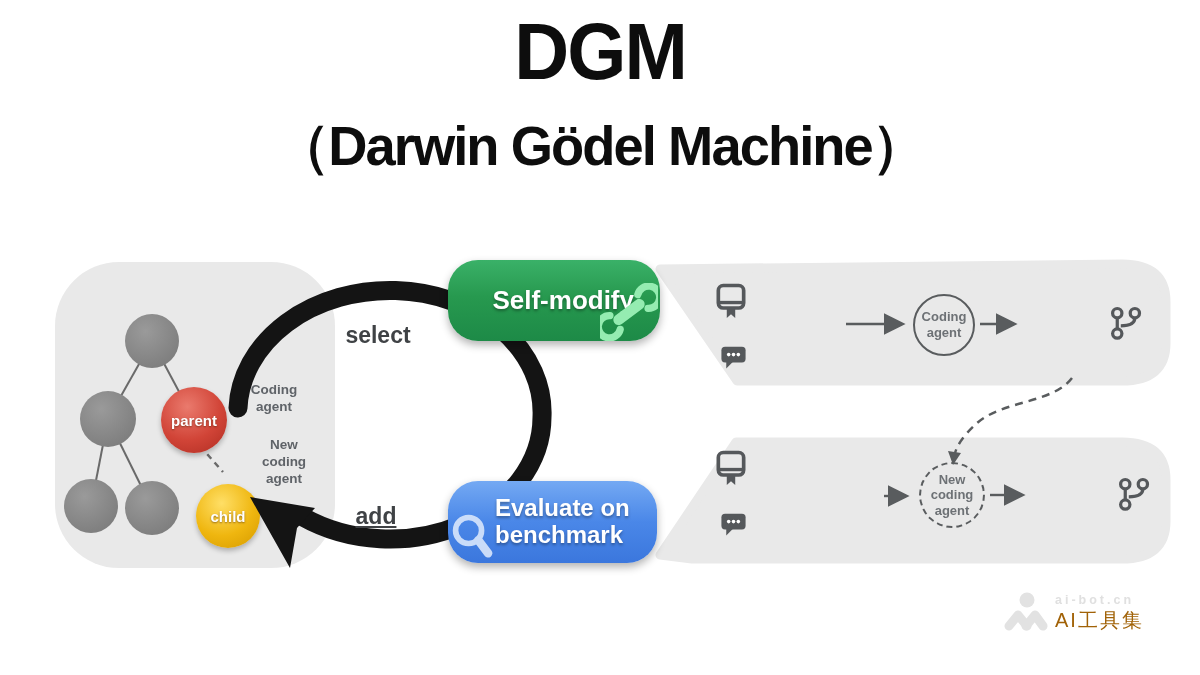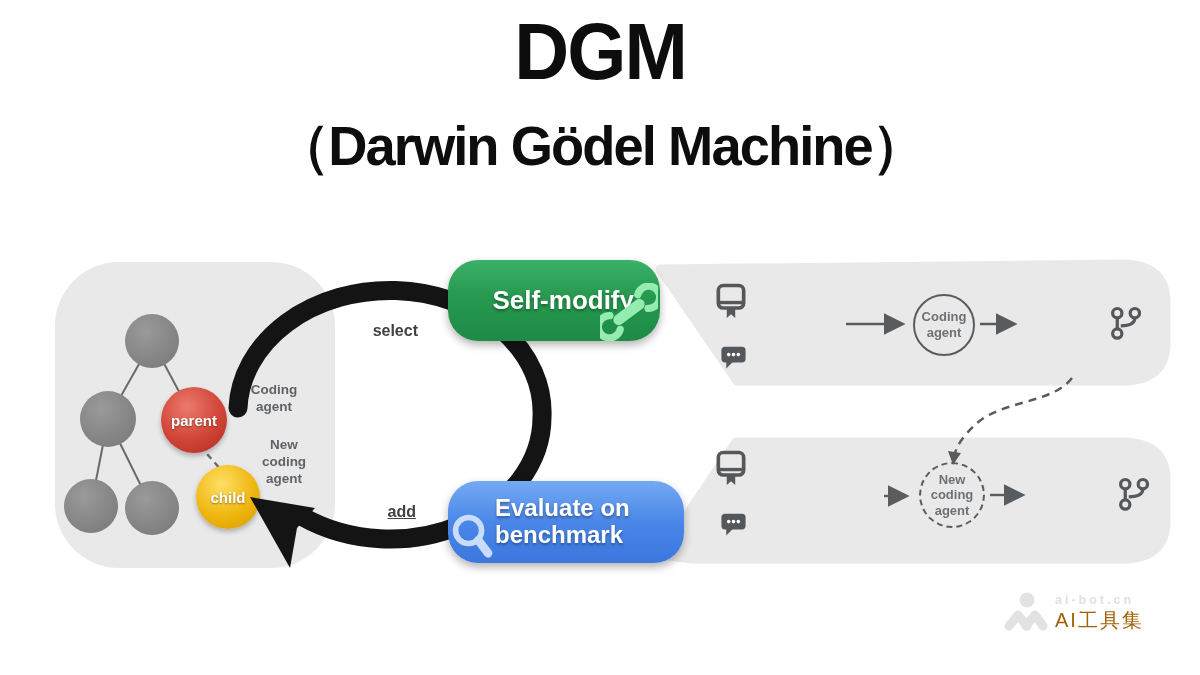--- a/index.html
+++ b/index.html
@@ -17,21 +17,21 @@
   .archive-title{font-size:26px;font-weight:700;color:#7b7e81;text-align:center;letter-spacing:.5px;}
   
   .node{border-radius:50%;display:flex;align-items:center;justify-content:center;}
   .node.gray{background:radial-gradient(circle at 38% 32%,#9a9a9a,#7f7f7f 75%);}
   .node.red{background:radial-gradient(circle at 40% 30%,#ea7a6d,#d14437 55%,#b22f24 95%);
             box-shadow:0 3px 5px rgba(0,0,0,.25);}
   .node.yellow{background:radial-gradient(circle at 40% 30%,#ffdf66,#efb60f 55%,#d79c00 95%);
             box-shadow:0 3px 5px rgba(0,0,0,.25);}
   .nodelabel{color:#fff;font-weight:700;font-size:15px;text-shadow:0 1px 2px rgba(70,30,0,.55);}
   .treelabel{font-size:13.5px;line-height:1.25;font-weight:700;color:#5f6368;text-align:center;}
-  .looplabel{font-size:16px;font-weight:700;color:#3f4245;text-align:right;}
+  .looplabel{font-size:23px;font-weight:700;color:#3f4245;text-align:center;}
   
   .pill{border-radius:30px;display:flex;align-items:center;box-shadow:0 4px 9px rgba(0,0,0,.30);}
   .pill.green{background:linear-gradient(180deg,#3ab168 0%,#27994f 45%,#1d8a47 100%);}
   .pill.blue{background:linear-gradient(180deg,#74a9f3 0%,#4a87e8 50%,#3b77dd 100%);}
   .pill-label{color:#fff;font-weight:700;text-shadow:0 2px 3px rgba(0,0,0,.35);}
   
   .flowtext{font-size:13.5px;line-height:1.3;font-weight:700;color:#6d7175;text-align:center;}
   .plus{font-size:15px;font-weight:700;color:#6d7175;text-align:center;}
   .agent-circle{border:2.5px solid #595c5e;border-radius:50%;display:flex;align-items:center;
                 justify-content:center;text-align:center;font-size:13px;line-height:1.2;
@@ -82,21 +82,21 @@
 
 
   <div class="abs node gray" style="left:125px;top:314px;width:54px;height:54px;z-index:2;"></div>
   <div class="abs node gray" style="left:80px;top:391px;width:56px;height:56px;z-index:2;"></div>
   <div class="abs node gray" style="left:64px;top:479px;width:54px;height:54px;z-index:2;"></div>
   <div class="abs node gray" style="left:125px;top:481px;width:54px;height:54px;z-index:2;"></div>
 
   <div class="abs node red" style="left:161px;top:387px;width:66px;height:66px;z-index:2;">
     <span class="nodelabel">parent</span>
   </div>
-  <div class="abs node yellow" style="left:196px;top:465px;width:64px;height:64px;z-index:2;">
+  <div class="abs node yellow" style="left:196px;top:484px;width:64px;height:64px;z-index:2;">
     <span class="nodelabel">child</span>
   </div>
 
   <div class="abs treelabel pre" style="left:234px;top:382px;width:80px;z-index:2;">Coding
 agent</div>
   <div class="abs treelabel pre" style="left:244px;top:437px;width:80px;z-index:2;">New
 coding
 agent</div>
 
   <svg class="abs" style="left:0;top:0;z-index:3;" width="1200" height="675" viewBox="0 0 1200 675">
@@ -111,21 +111,21 @@
     <span class="pill-label" style="font-size:26px;margin-right:26px;">Self-modify</span>
     <svg class="abs" style="right:2px;bottom:0px;" width="58" height="58" viewBox="0 0 24 24">
       <g stroke="#95ecb1" fill="none" stroke-linecap="round" transform="rotate(8 12 12)">
         <path d="M8.2 15.8 L15.8 8.2" stroke-width="4.4"></path>
         <path d="M14.6 4.4 A4.6 4.6 0 1 1 19.6 9.4" stroke-width="3"></path>
         <path d="M9.4 19.6 A4.6 4.6 0 1 1 4.4 14.6" stroke-width="3"></path>
       </g>
     </svg>
   </div>
 
-  <div class="abs pill blue" style="left:448px;top:481px;width:236px;height:82px;z-index:4;">
+  <div class="abs pill blue" style="left:448px;top:481px;width:209px;height:82px;z-index:4;">
     <svg class="abs" style="left:0px;top:30px;" width="52" height="52" viewBox="0 0 24 24">
       <g stroke="#d5e4fb" fill="none" stroke-linecap="round" opacity=".92">
         <circle cx="9.5" cy="9" r="6" stroke-width="2.6"></circle>
         <path d="M14 13.5 L18.5 19.5" stroke-width="4"></path>
       </g>
     </svg>
     <span class="pill-label pre" style="font-size:24px;line-height:1.12;margin-left:47px;">Evaluate on
 benchmark</span>
   </div>
 

